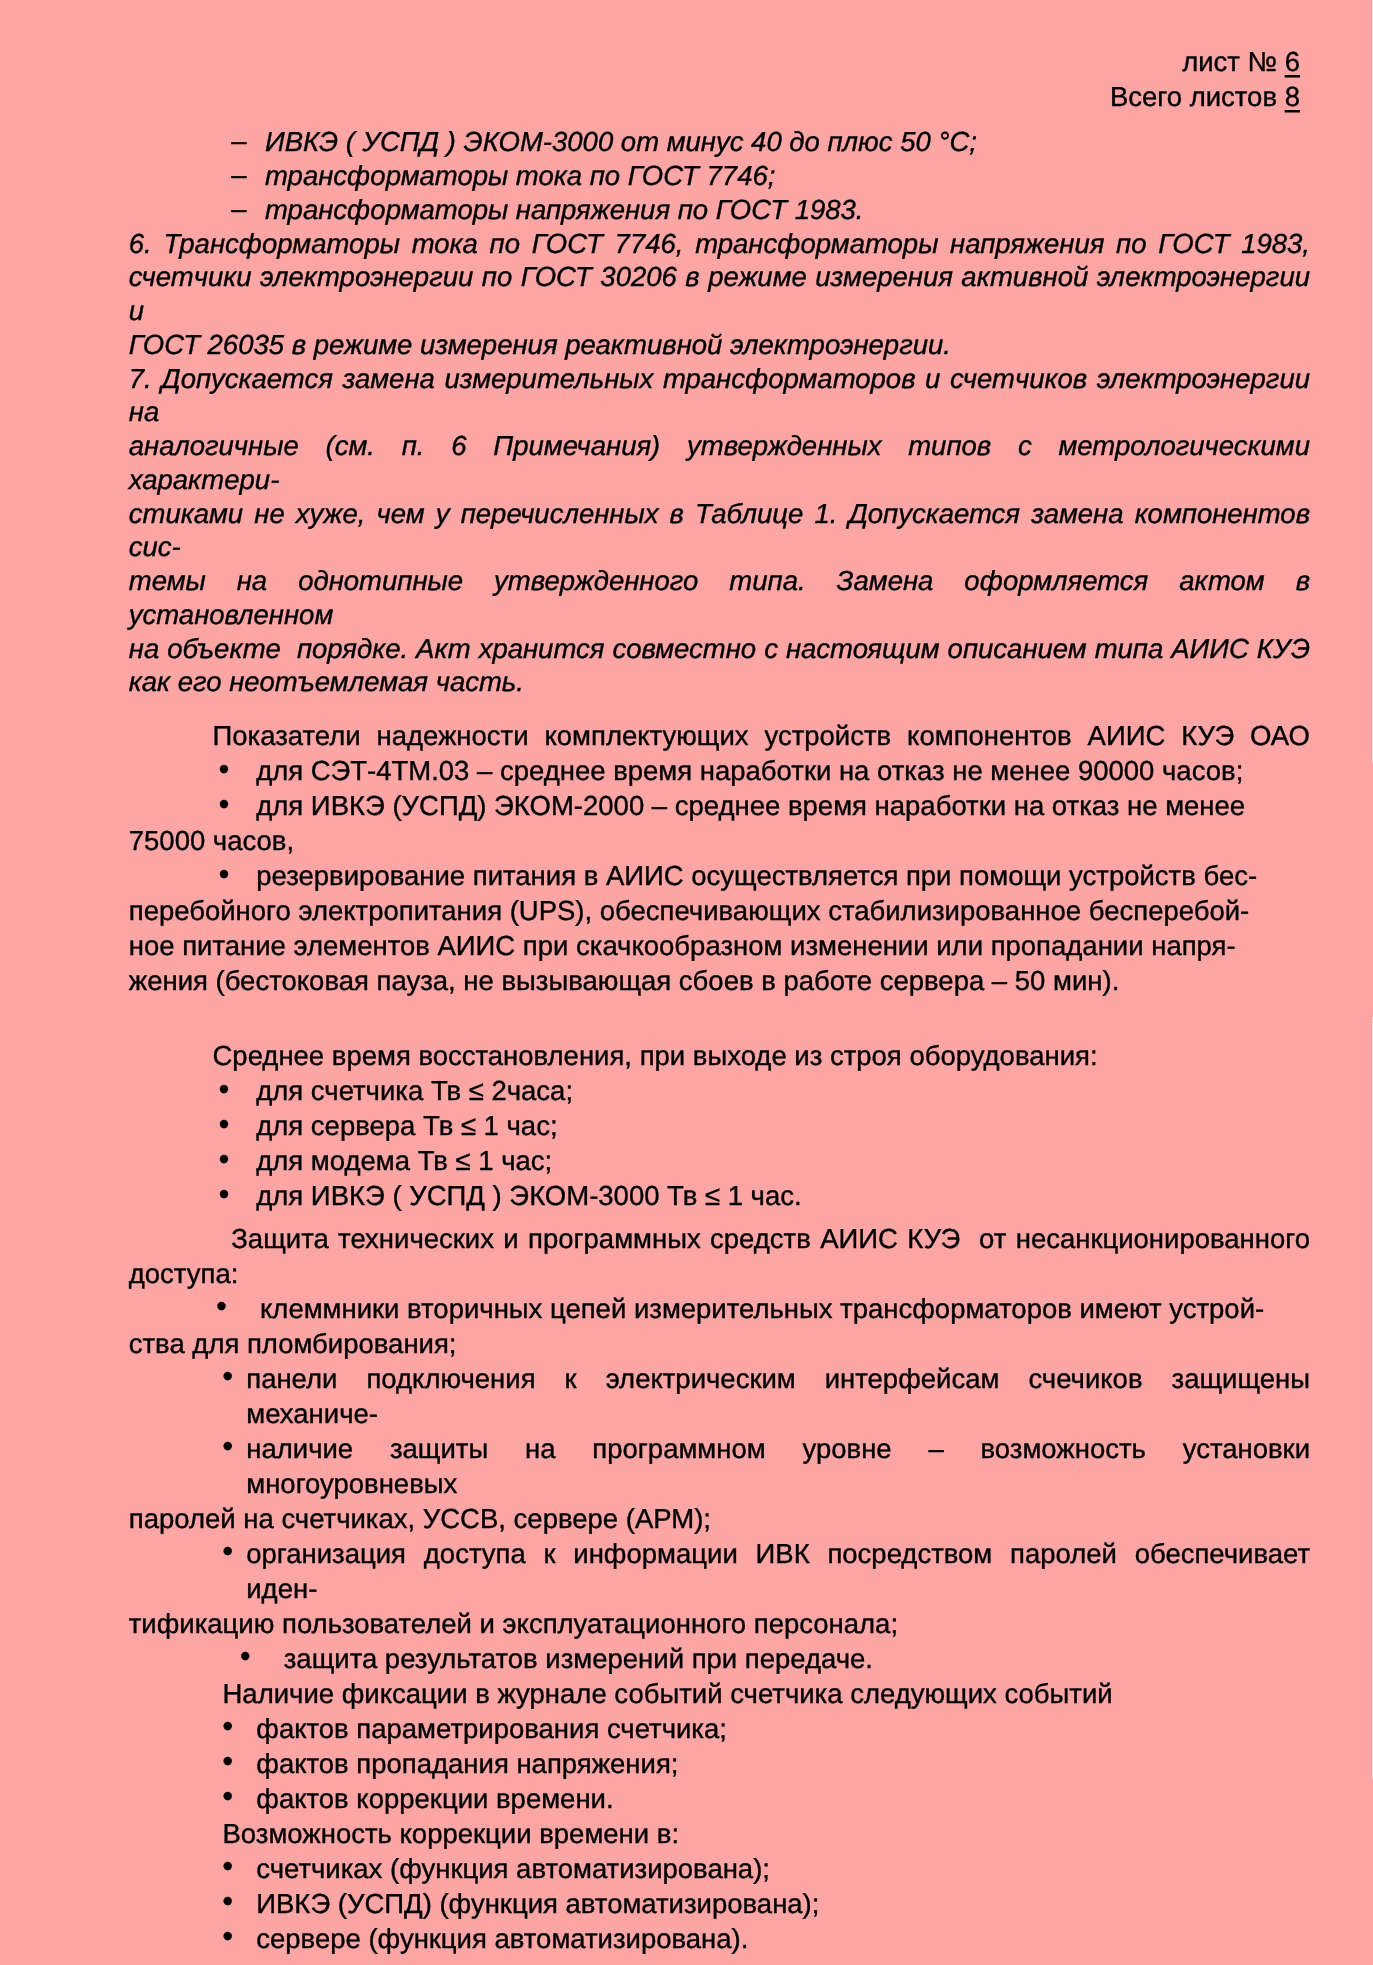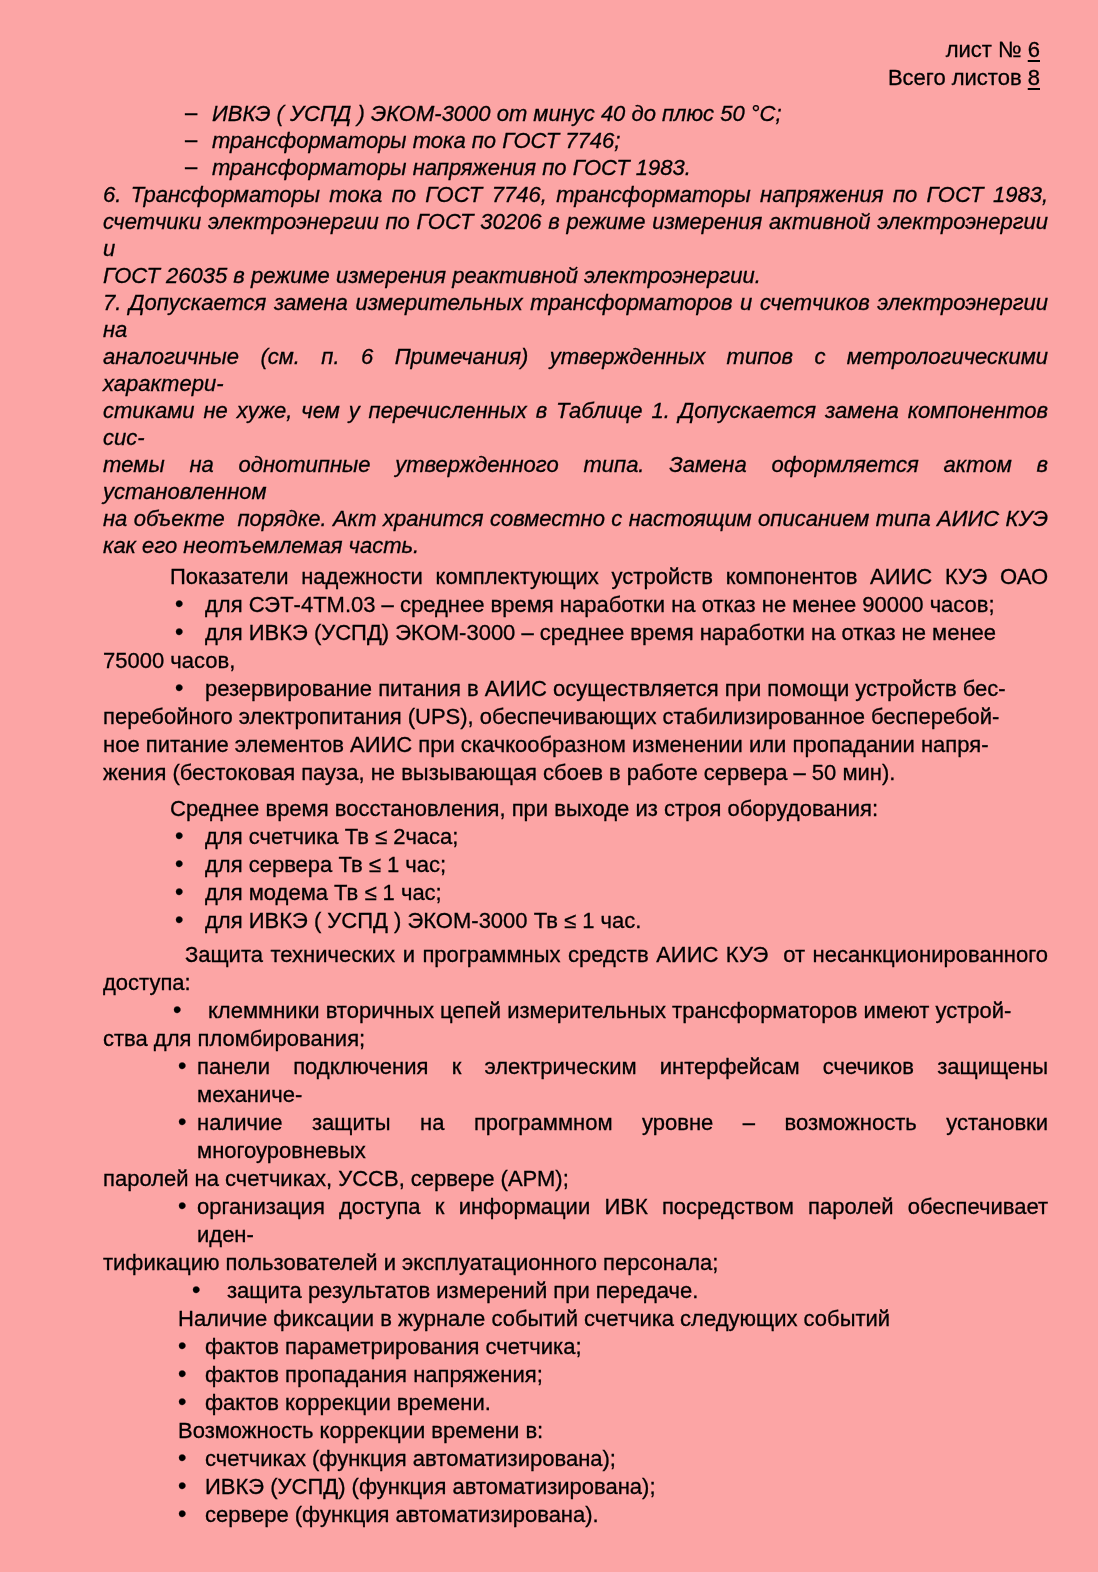--- a/index.html
+++ b/index.html
@@ -28,22 +28,22 @@
   .blt{position:absolute;top:-1px;font-style:normal;}
   .dash{padding-left:109px;} .dash .blt{left:82px;}
   .b1{padding-left:102px;}  .b1 .blt{left:72px;font-size:24px;}
   .b2{padding-left:94px;}   .b2 .blt{left:75px;font-size:24px;}
   .b3{padding-left:124px;}  .b3 .blt{left:89px;font-size:24px;}
   .b4{padding-left:105px;}  .b4 .blt{left:70px;font-size:24px;}
   .b5{padding-left:102px;}  .b5 .blt{left:75px;font-size:24px;}
   .ind1{padding-left:67px;}
   .ind2{padding-left:82px;}
   .ind3{padding-left:75px;}
-  .gap1{margin-top:4px;}
-  .gap2{margin-top:8px;}
+  .gap1{margin-top:16px;}
+  .gap2{margin-top:32px;}
   .gap3{margin-top:6px;}
 </style>
 </head>
 <body>
 
 <div class="page">
 
   <div class="hdr">
     <div class="hline"><span>лист №</span> <span class="u">6</span></div>
     <div class="hline"><span>Всего листов</span> <span class="u">8</span></div>
@@ -57,21 +57,21 @@
       <div class="line it j"><span class="txt">счетчики электроэнергии по ГОСТ 30206 в режиме измерения активной электроэнергии и</span></div>
       <div class="line it"><span class="txt">ГОСТ 26035 в режиме измерения реактивной электроэнергии.</span></div>
       <div class="line it j"><span class="txt">7. Допускается замена измерительных трансформаторов и счетчиков электроэнергии на</span></div>
       <div class="line it j"><span class="txt">аналогичные (см. п. 6 Примечания) утвержденных типов с метрологическими характери-</span></div>
       <div class="line it j"><span class="txt">стиками не хуже, чем у перечисленных в Таблице 1. Допускается замена компонентов сис-</span></div>
       <div class="line it j"><span class="txt">темы на однотипные утвержденного типа. Замена оформляется актом в установленном</span></div>
       <div class="line it j"><span class="txt">на объекте&nbsp; порядке. Акт хранится совместно с настоящим описанием типа АИИС КУЭ</span></div>
       <div class="line it"><span class="txt">как его неотъемлемая часть.</span></div>
       <div class="line j ind1 gap1"><span class="txt">Показатели надежности комплектующих устройств компонентов АИИС КУЭ ОАО</span></div>
       <div class="line b1"><span class="blt">•</span><span class="txt">для СЭТ-4ТМ.03 – среднее время наработки на отказ не менее 90000 часов;</span></div>
-      <div class="line b1"><span class="blt">•</span><span class="txt">для ИВКЭ (УСПД) ЭКОМ-3000 – среднее время наработки на отказ не менее</span></div>
+      <div class="line b1"><span class="blt">•</span><span class="txt">для ИВКЭ (УСПД) ЭКОМ-2000 – среднее время наработки на отказ не менее</span></div>
       <div class="line"><span class="txt">75000 часов,</span></div>
       <div class="line b1"><span class="blt">•</span><span class="txt">резервирование питания в АИИС осуществляется при помощи устройств бес-</span></div>
       <div class="line"><span class="txt">перебойного электропитания (UPS), обеспечивающих стабилизированное бесперебой-</span></div>
       <div class="line"><span class="txt">ное питание элементов АИИС при скачкообразном изменении или пропадании напря-</span></div>
       <div class="line"><span class="txt">жения (бестоковая пауза, не вызывающая сбоев в работе сервера – 50 мин).</span></div>
       <div class="line ind1 gap2"><span class="txt">Среднее время восстановления, при выходе из строя оборудования:</span></div>
       <div class="line b1"><span class="blt">•</span><span class="txt">для счетчика Тв ≤ 2часа;</span></div>
       <div class="line b1"><span class="blt">•</span><span class="txt">для сервера Тв ≤ 1 час;</span></div>
       <div class="line b1"><span class="blt">•</span><span class="txt">для модема Тв ≤ 1 час;</span></div>
       <div class="line b1"><span class="blt">•</span><span class="txt">для ИВКЭ ( УСПД ) ЭКОМ-3000 Тв ≤ 1 час.</span></div>

